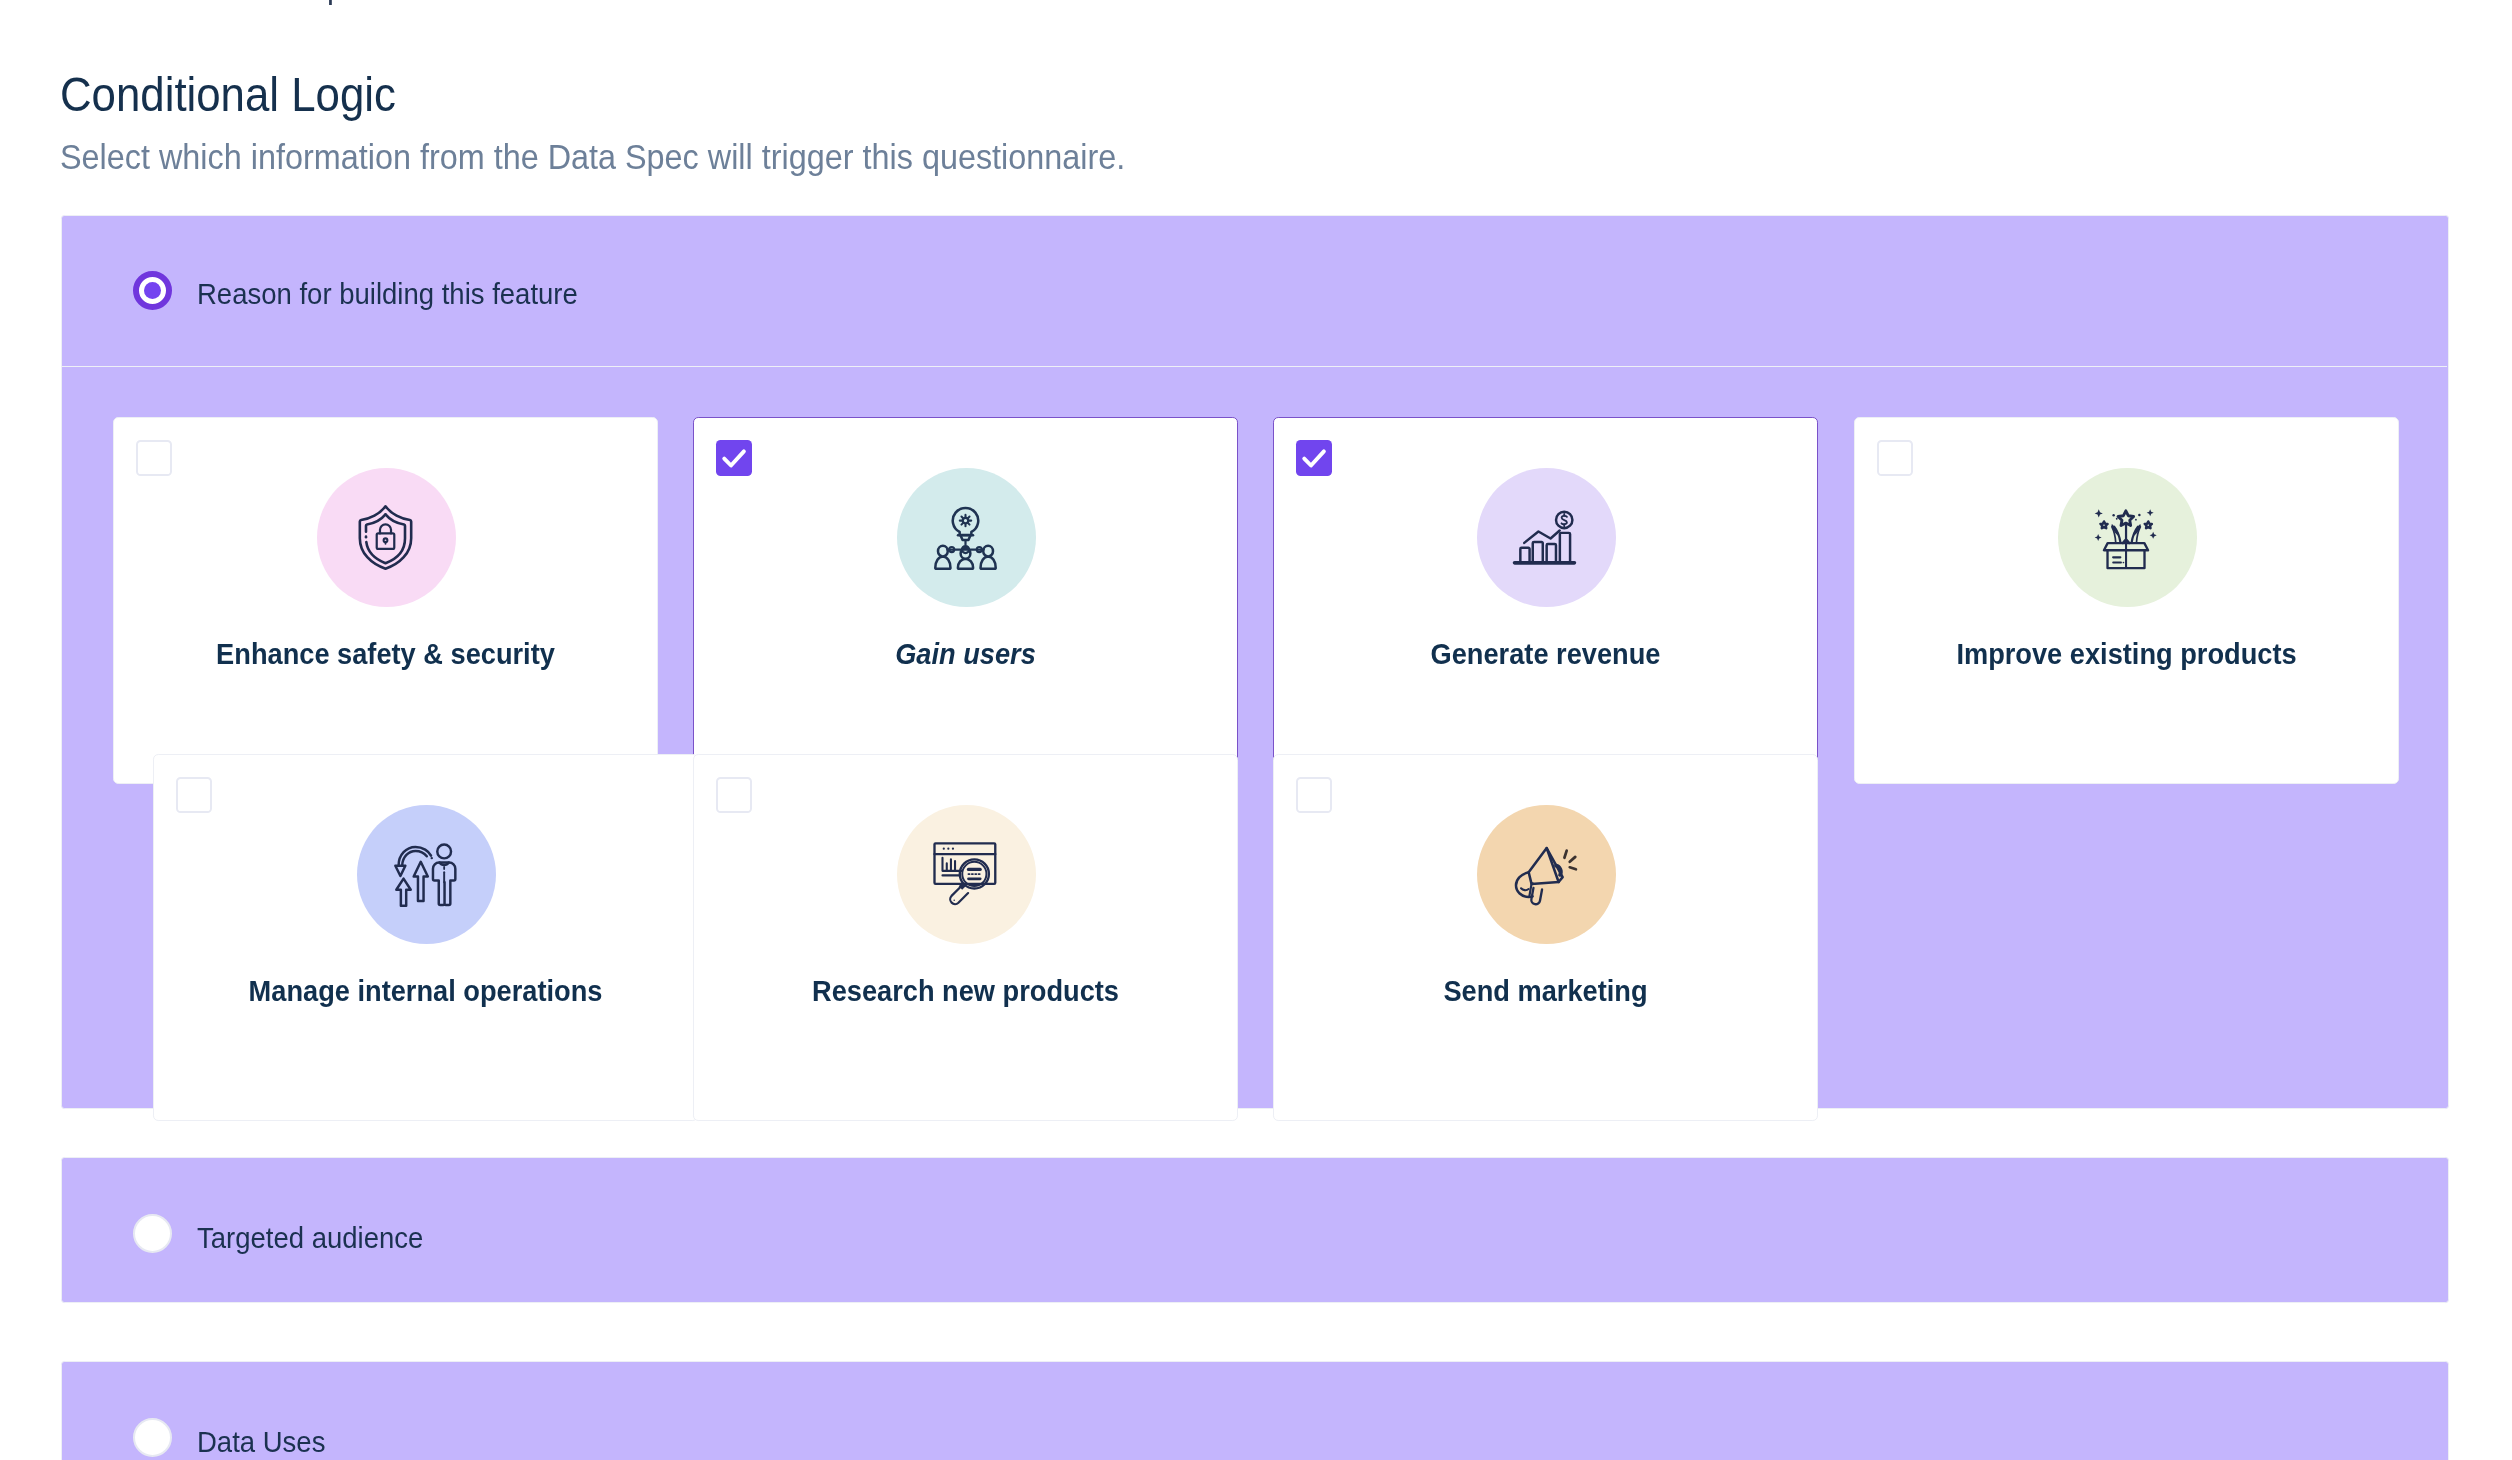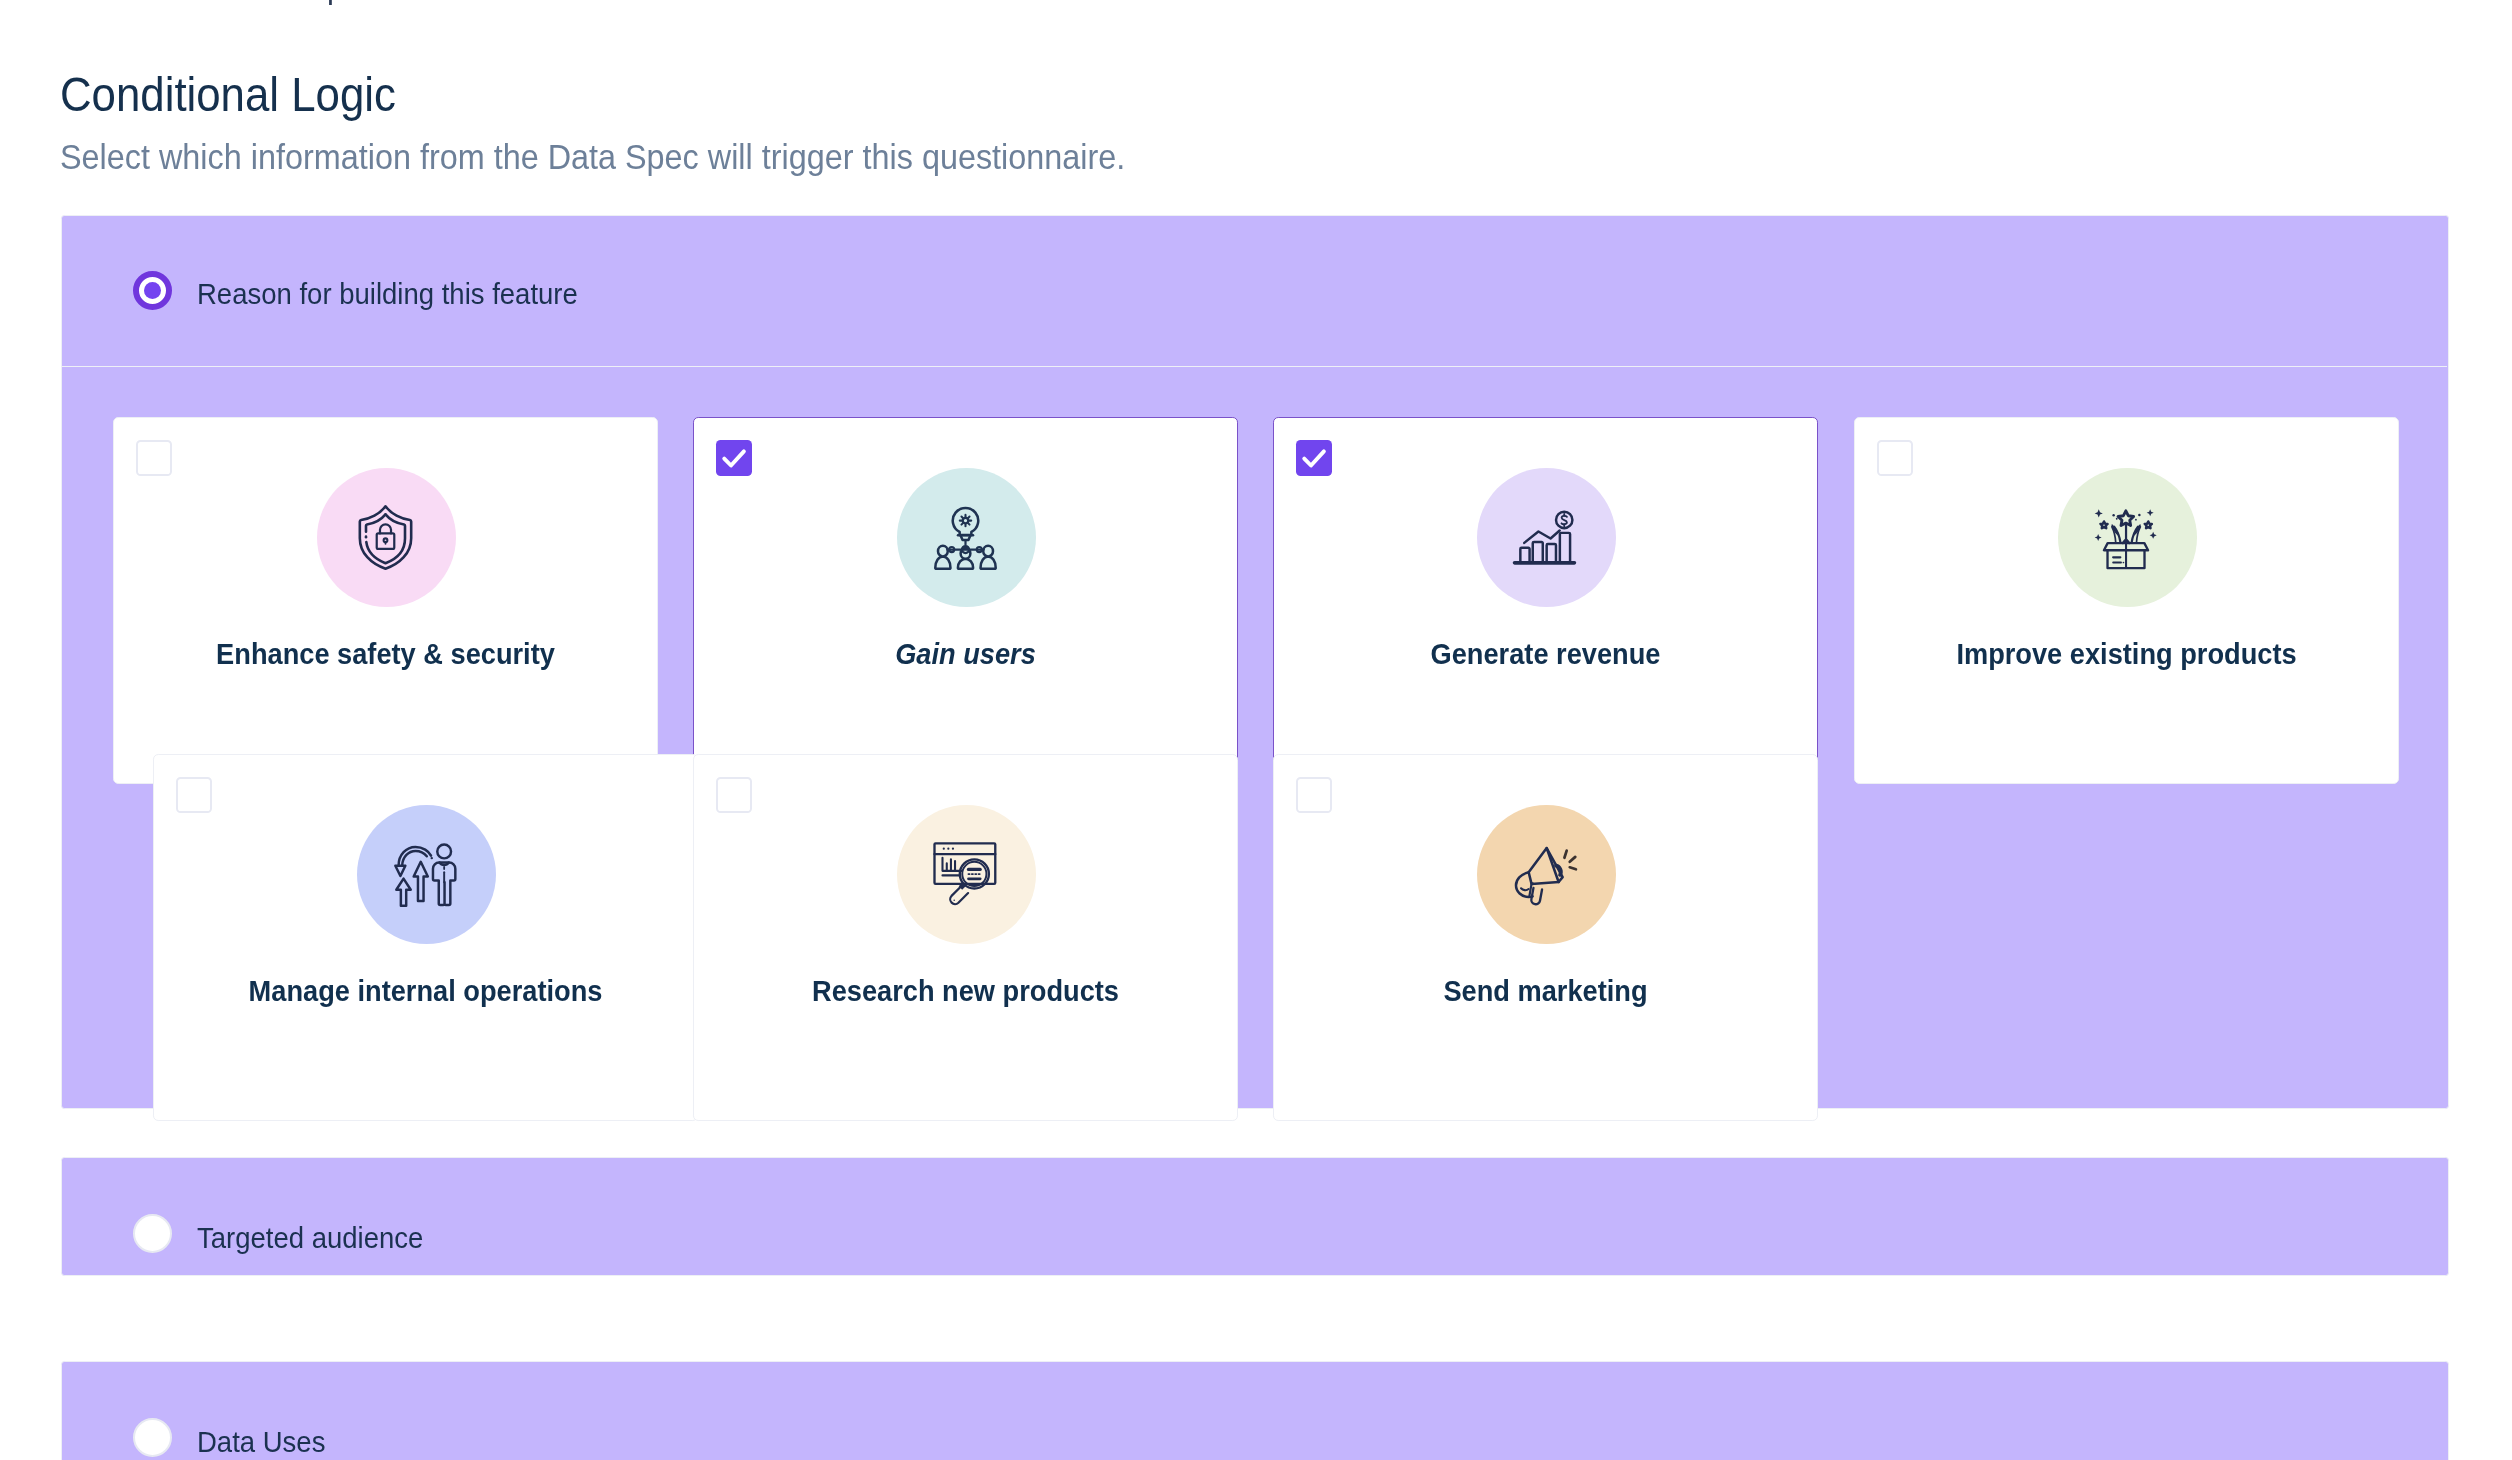--- a/index.html
+++ b/index.html
@@ -254,21 +254,21 @@
   </g>
   <path d="M12.4 71.2 C15.2 74.4 20.6 75.2 24 72.4" stroke-width="3.2"></path>
   <circle cx="30.3" cy="63.4" r="1.6" fill="#212c4f" stroke="none"></circle>
 </svg>
 </span></div>
           <div class="clabel">Send marketing</div>
         </div>
       </div>
   </div>
 
-  <div class="panel" style="top:1157px;height:119px;text-align:right;">
+  <div class="panel" style="top:1157px;height:146px;text-align:right;">
     <div class="sec-row">
       <div class="radio" style="left:71px;top:56px;"></div>
       <div class="sec-label" style="left:135px;top:65px;">Targeted audience</div>
     </div>
   </div>
 
   <div class="panel" style="top:1361px;height:154px;">
     <div class="sec-row">
       <div class="radio" style="left:71px;top:56px;"></div>
       <div class="sec-label" style="left:135px;top:65px;">Data Uses</div>

